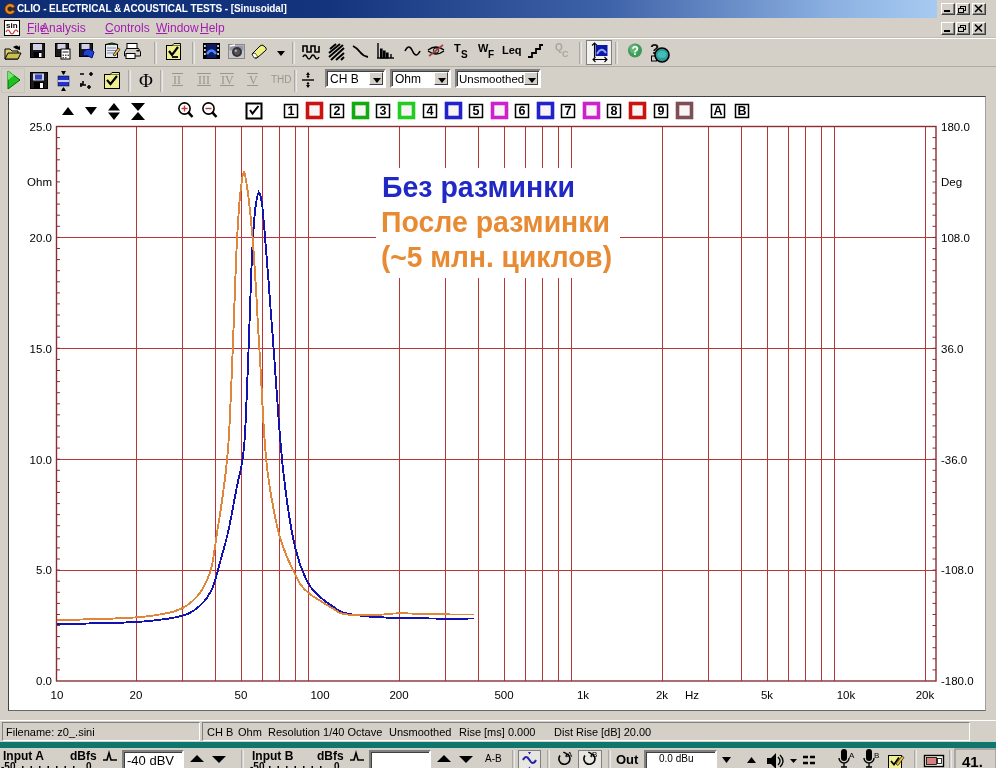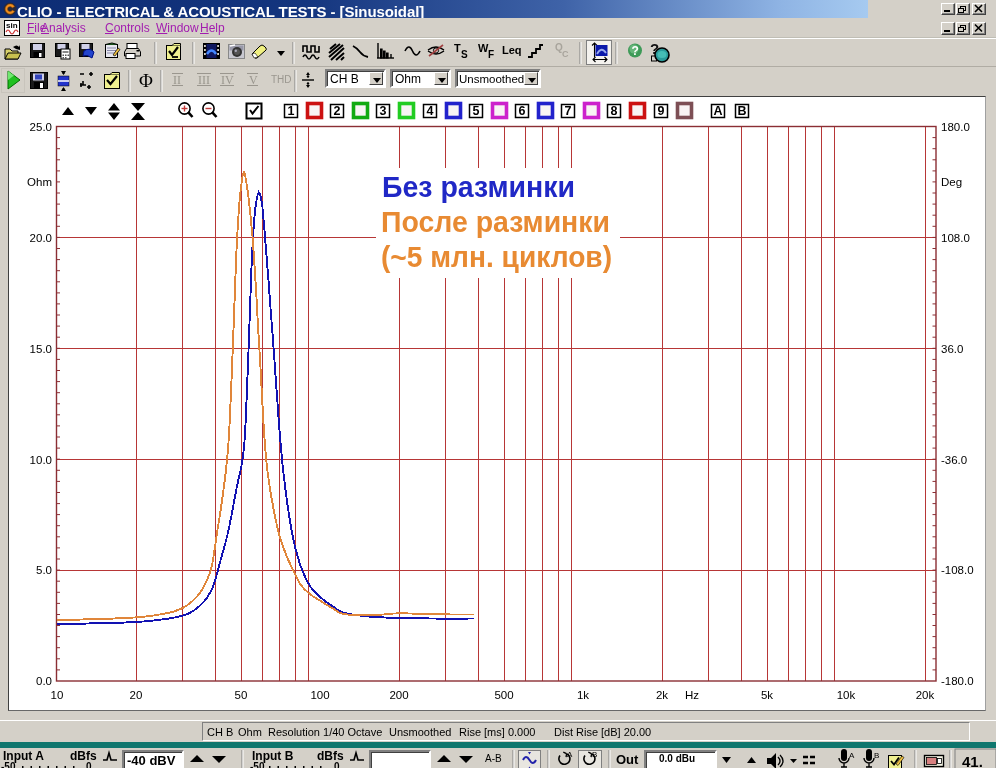--- a/index.html
+++ b/index.html
@@ -1,37 +1,37 @@
 <!DOCTYPE html>
 <html><head><meta charset="utf-8"><style>
 *{margin:0;padding:0;box-sizing:border-box}
 html,body{width:996px;height:768px;overflow:hidden}
 body{font-family:"Liberation Sans",sans-serif;background:#d4d0c8;position:relative}
 .abs{position:absolute}
 
-#title{left:0;top:0;width:868px;height:18px;background:linear-gradient(to right,#0d2c74 0%,#14357e 35%,#3f63a8 65%,#8fb4e4 90%,#a6caf0 100%);color:#fff;font-weight:bold;font-size:15px}
+#title{left:0;top:0;width:937px;height:18px;background:linear-gradient(to right,#0d2c74 0%,#14357e 35%,#3f63a8 65%,#8fb4e4 90%,#a6caf0 100%);color:#fff;font-weight:bold;font-size:10px}
 #title .txt{position:absolute;left:17px;top:2.5px;white-space:nowrap;letter-spacing:-.1px}
 .wbtn{position:absolute;width:14px;height:12px;background:#d4d0c8;border:1px solid;border-color:#fff #404040 #404040 #fff;box-shadow:inset -1px -1px 0 #808080;font-size:9px;line-height:9px;text-align:center;color:#000}
 
 #menu{left:0;top:18px;width:996px;height:20px;background:#d4d0c8;font-size:12px;color:#a21caf;border-bottom:1px solid #c0beb5}
 #menu span.mi{position:absolute;top:3px}
 u{text-decoration:underline}
 
 .tb{background:#d4d0c8}
 .combo{position:absolute;background:#fff;border:2px solid;border-color:#808080 #fff #fff #808080;box-shadow:inset 1px 1px 0 #404040;font-size:12px}
 .combo .cbtn{position:absolute;right:1px;top:1px;bottom:1px;width:14px;background:#d4d0c8;border:1px solid;border-color:#fff #404040 #404040 #fff}
 .combo .cbtn:after{content:"";position:absolute;left:3px;top:5px;border:4px solid transparent;border-top:5px solid #000}
 .combo .ctx{position:absolute;left:3px;top:1px;white-space:nowrap}
 
 #client{left:8px;top:96px;width:978px;height:615px;background:#fff;border-left:1px solid #404040;border-top:1px solid #404040;border-bottom:1px solid #686868;border-right:1px solid #a0a0a0}
 #stat{left:0;top:720px;width:996px;height:22px;background:#d4d0c8;border-top:1px solid #fff;font-size:11px;color:#000}
 #stat .p1{position:absolute;left:2px;top:1px;width:198px;height:19px;border:1px solid;border-color:#808080 #fff #fff #808080}
 #stat .p2{position:absolute;left:202px;top:1px;width:768px;height:19px;border:1px solid;border-color:#808080 #fff #fff #808080}
 #bbar{left:0;top:742px;width:996px;height:26px;background:#d4d0c8;border-top:6px solid #0f766e}
-.bold{font-weight:bold}
+.bold{font-weight:normal}
 </style></head><body>
 
 <div class="abs" id="title">
  <svg class="abs" style="left:3px;top:2px" width="14" height="14" viewBox="0 0 14 14">
   <circle cx="7" cy="7" r="6.5" fill="#2a2a3a"></circle>
   <path d="M11.5 4.5 A5 5 0 1 0 11.5 9.5 L9.3 8.2 A2.6 2.6 0 1 1 9.3 5.8 Z" fill="#f09020" stroke="#b05800" stroke-width=".5"></path>
  </svg>
  <span class="txt">CLIO - ELECTRICAL &amp; ACOUSTICAL TESTS - [Sinusoidal]</span>
  <div class="wbtn" style="left:941px;top:3px"><svg width="12" height="9">
         <rect x="2" y="6" width="6" height="2" fill="#000"></rect>
@@ -516,20 +516,23 @@
 <rect x="654.5" y="104.5" width="13" height="13" fill="#fff" stroke="#000" stroke-width="1.5"></rect>
 <text x="661" y="115" font-size="12.5" font-weight="bold" text-anchor="middle">9</text>
 <rect x="677.5" y="103.5" width="14" height="14" fill="#f8f4f4" stroke="#7d4f55" stroke-width="3.6"></rect>
 <rect x="711.5" y="104.5" width="13" height="13" fill="#fff" stroke="#000" stroke-width="1.5"></rect>
 <text x="718" y="115" font-size="12.5" font-weight="bold" text-anchor="middle">A</text>
 <rect x="735.5" y="104.5" width="13" height="13" fill="#fff" stroke="#000" stroke-width="1.5"></rect>
 <text x="742" y="115" font-size="12.5" font-weight="bold" text-anchor="middle">B</text>
 </svg>
 
 <div class="abs" id="stat">
+ <div class="p1">
+      <span style="position:absolute;left:3px;top:3px">Filename: z0_.sini</span>
+    </div>
  <div class="p2">
   <span style="position:absolute;left:4px;top:3px">CH B</span>
   <span style="position:absolute;left:35px;top:3px">Ohm</span>
   <span style="position:absolute;left:65px;top:3px">Resolution 1/40 Octave</span>
   <span style="position:absolute;left:186px;top:3px">Unsmoothed</span>
   <span style="position:absolute;left:256px;top:3px">Rise [ms] 0.000</span>
   <span style="position:absolute;left:351px;top:3px">Dist Rise [dB] 20.00</span>
  </div>
 </div>
 

